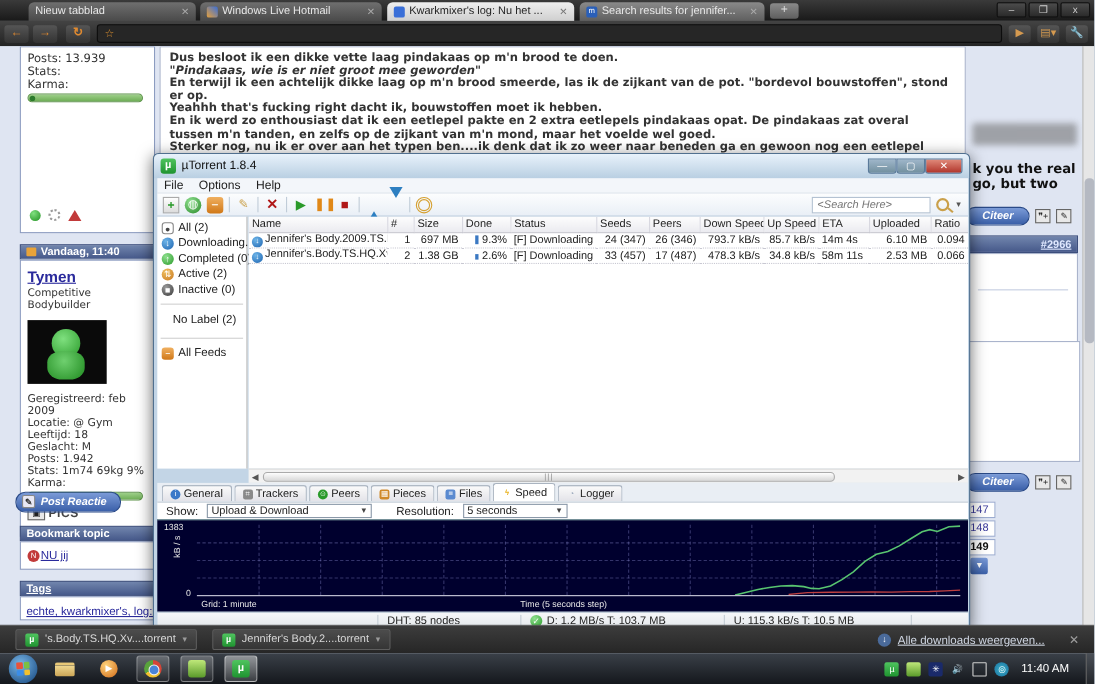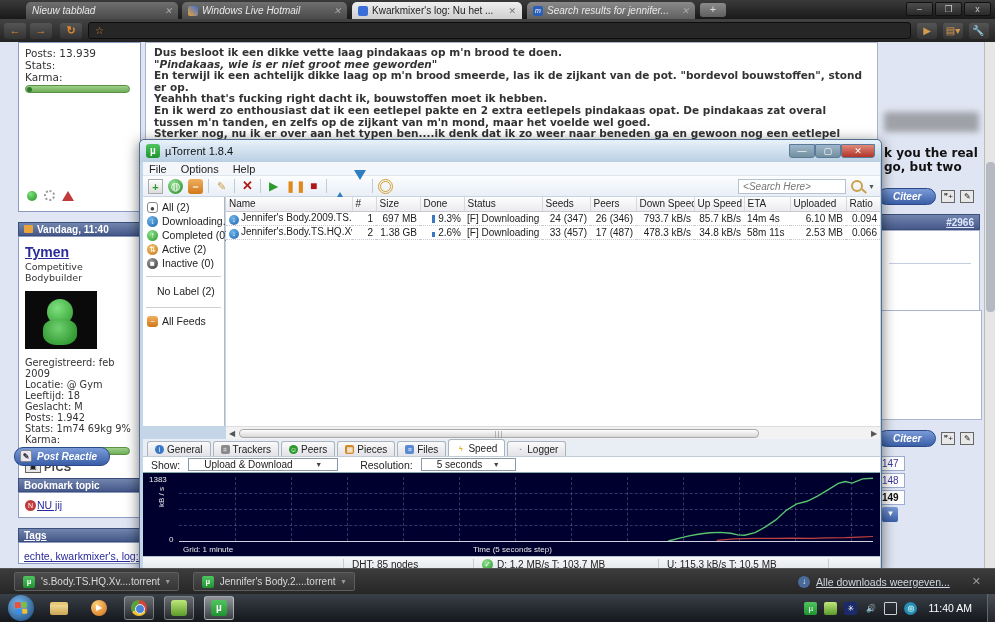--- a/index.html
+++ b/index.html
@@ -5,21 +5,21 @@
   * { margin:0; padding:0; box-sizing:border-box; }
   html,body { width:995px; height:622px; overflow:hidden; }
   body { font-family:"Liberation Sans", sans-serif; background:#d6d6d6; position:relative; }
   .abs { position:absolute; }
 
   
   #screen { position:absolute; left:0; top:0; width:995px; height:622px; background:#b9c2d0; overflow:hidden; }
   #tabstrip { left:0; top:0; width:995px; height:19px; background:linear-gradient(#3a3a3a,#191919); }
   .tab { position:absolute; top:2px; height:17px; border-radius:5px 5px 0 0; font-size:10px; color:#e8e8e8;
          display:flex; align-items:center; gap:4px; padding:0 6px; overflow:hidden; white-space:nowrap; }
-  .tab.inactive { background:linear-gradient(#6f6f6f,#4a4a4a);font-style:italic; }
+  .tab.inactive { background:linear-gradient(#6f6f6f,#4a4a4a); }
   .tab.active { background:linear-gradient(#efefef,#cfcfcf); color:#222; }
   .tab .fav { width:10px; height:10px; border-radius:2px; flex:0 0 auto; }
   .tab .tclose { margin-left:auto; color:#aaa; font-size:9px; }
   #newtab-btn { position:absolute; left:700px; top:3px; width:26px; height:14px; border-radius:3px;
          background:linear-gradient(#8a8a8a,#5f5f5f); color:#ddd; font-size:11px; text-align:center; line-height:13px; }
   #win-controls { position:absolute; right:4px; top:2px; display:flex; gap:2px; }
   .wbtn { width:27px; height:14px; background:linear-gradient(#4c4c4c,#2a2a2a); border:1px solid #111;
           color:#cfcfcf; font-size:9px; text-align:center; line-height:12px; border-radius:2px; }
 
   #toolbar { left:0; top:19px; width:995px; height:23px; background:linear-gradient(#434343,#232323); display:flex; align-items:center; }
@@ -101,21 +101,21 @@
   #hthumb { width:520px; height:9px; margin-left:1px; background:linear-gradient(#fdfdfd,#d8d8d8); border:1px solid #aaa; border-radius:4px;
             color:#888; font-size:7px; text-align:center; line-height:8px; letter-spacing:1px; }
 
   #ut-tabs { left:3px; top:299px; width:737px; height:17px; background:#e9eef4; display:flex; align-items:flex-end; padding-left:4px; gap:2px; }
   .uttab { height:15px; border:1px solid #aab4c0; border-bottom:none; border-radius:3px 3px 0 0;
            background:linear-gradient(#fafafa,#e2e2e8); font-size:10px; color:#222; display:flex; align-items:center; gap:3px; padding:0 7px; }
   .uttab.active { background:#fff; height:17px; font-weight:normal; }
   .ticon { width:9px; height:9px; border-radius:50%; font-size:7px; color:#fff; text-align:center; line-height:9px; }
 
   #ut-ctrl { left:3px; top:316px; width:737px; height:16px; background:#fff; border-top:1px solid #c2ccd6; display:flex; align-items:center; gap:8px; padding-left:8px; font-size:10.5px; color:#222; }
-  .ddl { height:13px; border:1px solid #8a98a8; background:#fff; display:flex; align-items:center; font-size:10px; padding:0 15px; position:relative; }
+  .ddl { height:13px; border:1px solid #8a98a8; background:#fff; display:flex; align-items:center; font-size:10px; padding:0 3px; position:relative; }
   .ddl .caret { margin-left:auto; font-size:7px; color:#444; padding-left:6px; }
 
   #ut-graph { left:3px; top:332px; width:737px; height:84px; background:#00002e; position:absolute; overflow:hidden; border-top:1px solid #8aa; }
   .gx { position:absolute; color:#e8e8e8; font-size:8px; }
   #g-ylab { left:14px; top:34px; transform:rotate(-90deg); transform-origin:left top; }
   #plot { position:absolute; left:36px; top:4px; width:694px; height:64px; }
   #plot svg { position:absolute; left:0; top:0; }
   .gridv { position:absolute; top:0; bottom:0; width:0; border-left:1px dashed rgba(150,150,220,.35); }
   .gridh { position:absolute; left:0; right:0; height:0; border-top:1px dashed rgba(150,150,220,.35); }
   #baseline { position:absolute; left:36px; top:68px; width:694px; height:1px; background:#cfcfdf; }

